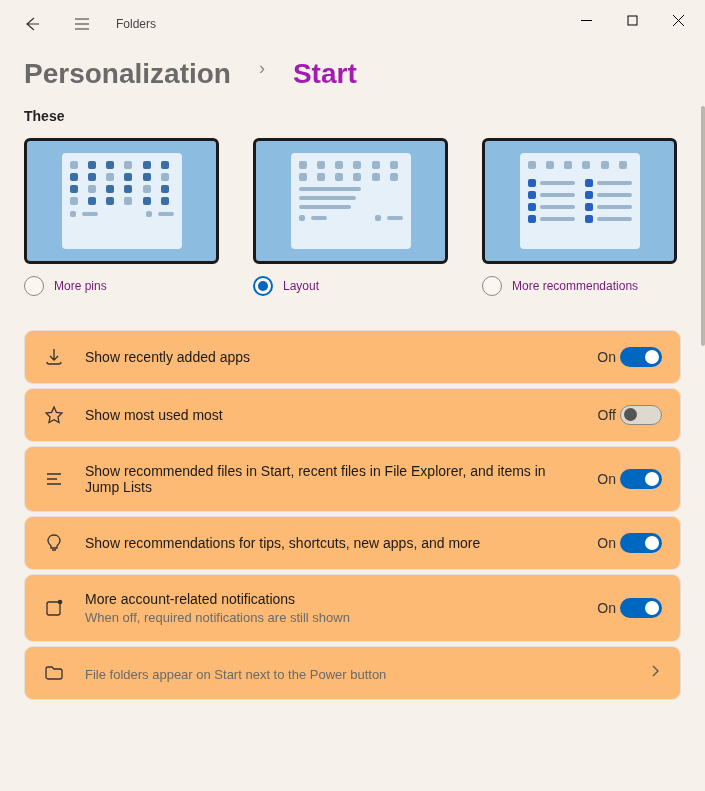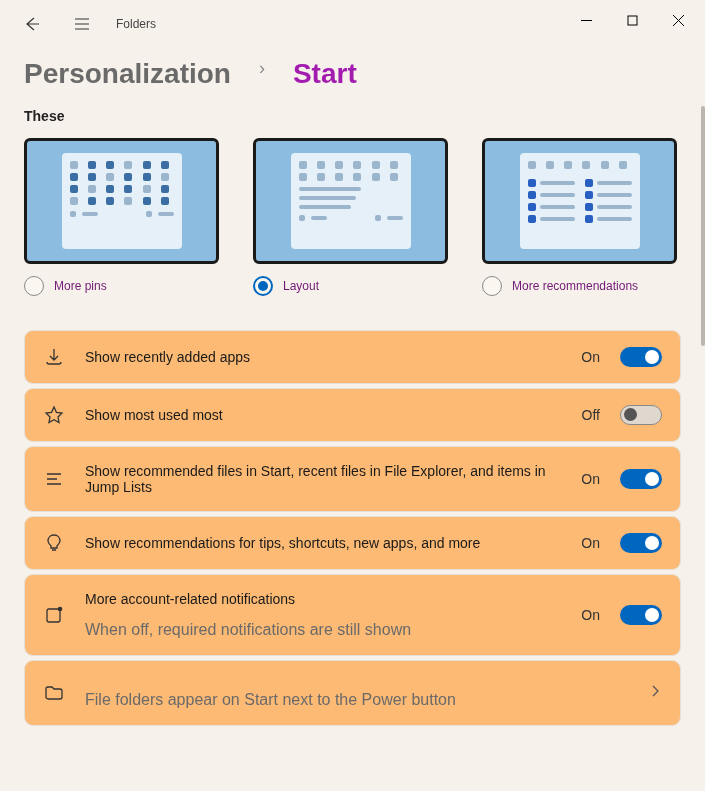--- a/index.html
+++ b/index.html
@@ -166,28 +166,28 @@
       justify-content: center;
     }
     .setting-text {
       flex: 1;
     }
     .setting-title {
       font-size: 14px;
       color: #1a1a1a;
     }
     .setting-subtitle {
-      font-size: 16px;
+      font-size: 13px;
       color: #6a6a6a;
-      margin-top: 14px;
+      margin-top: 3px;
     }
     .toggle-wrap {
       display: flex;
       align-items: center;
-      gap: 20px;
+      gap: 4px;
       justify-content: space-between;
     }
     .toggle-label {
       font-size: 14px;
       color: #333;
     }
     .toggle {
       width: 42px;
       height: 20px;
       border-radius: 20px;

